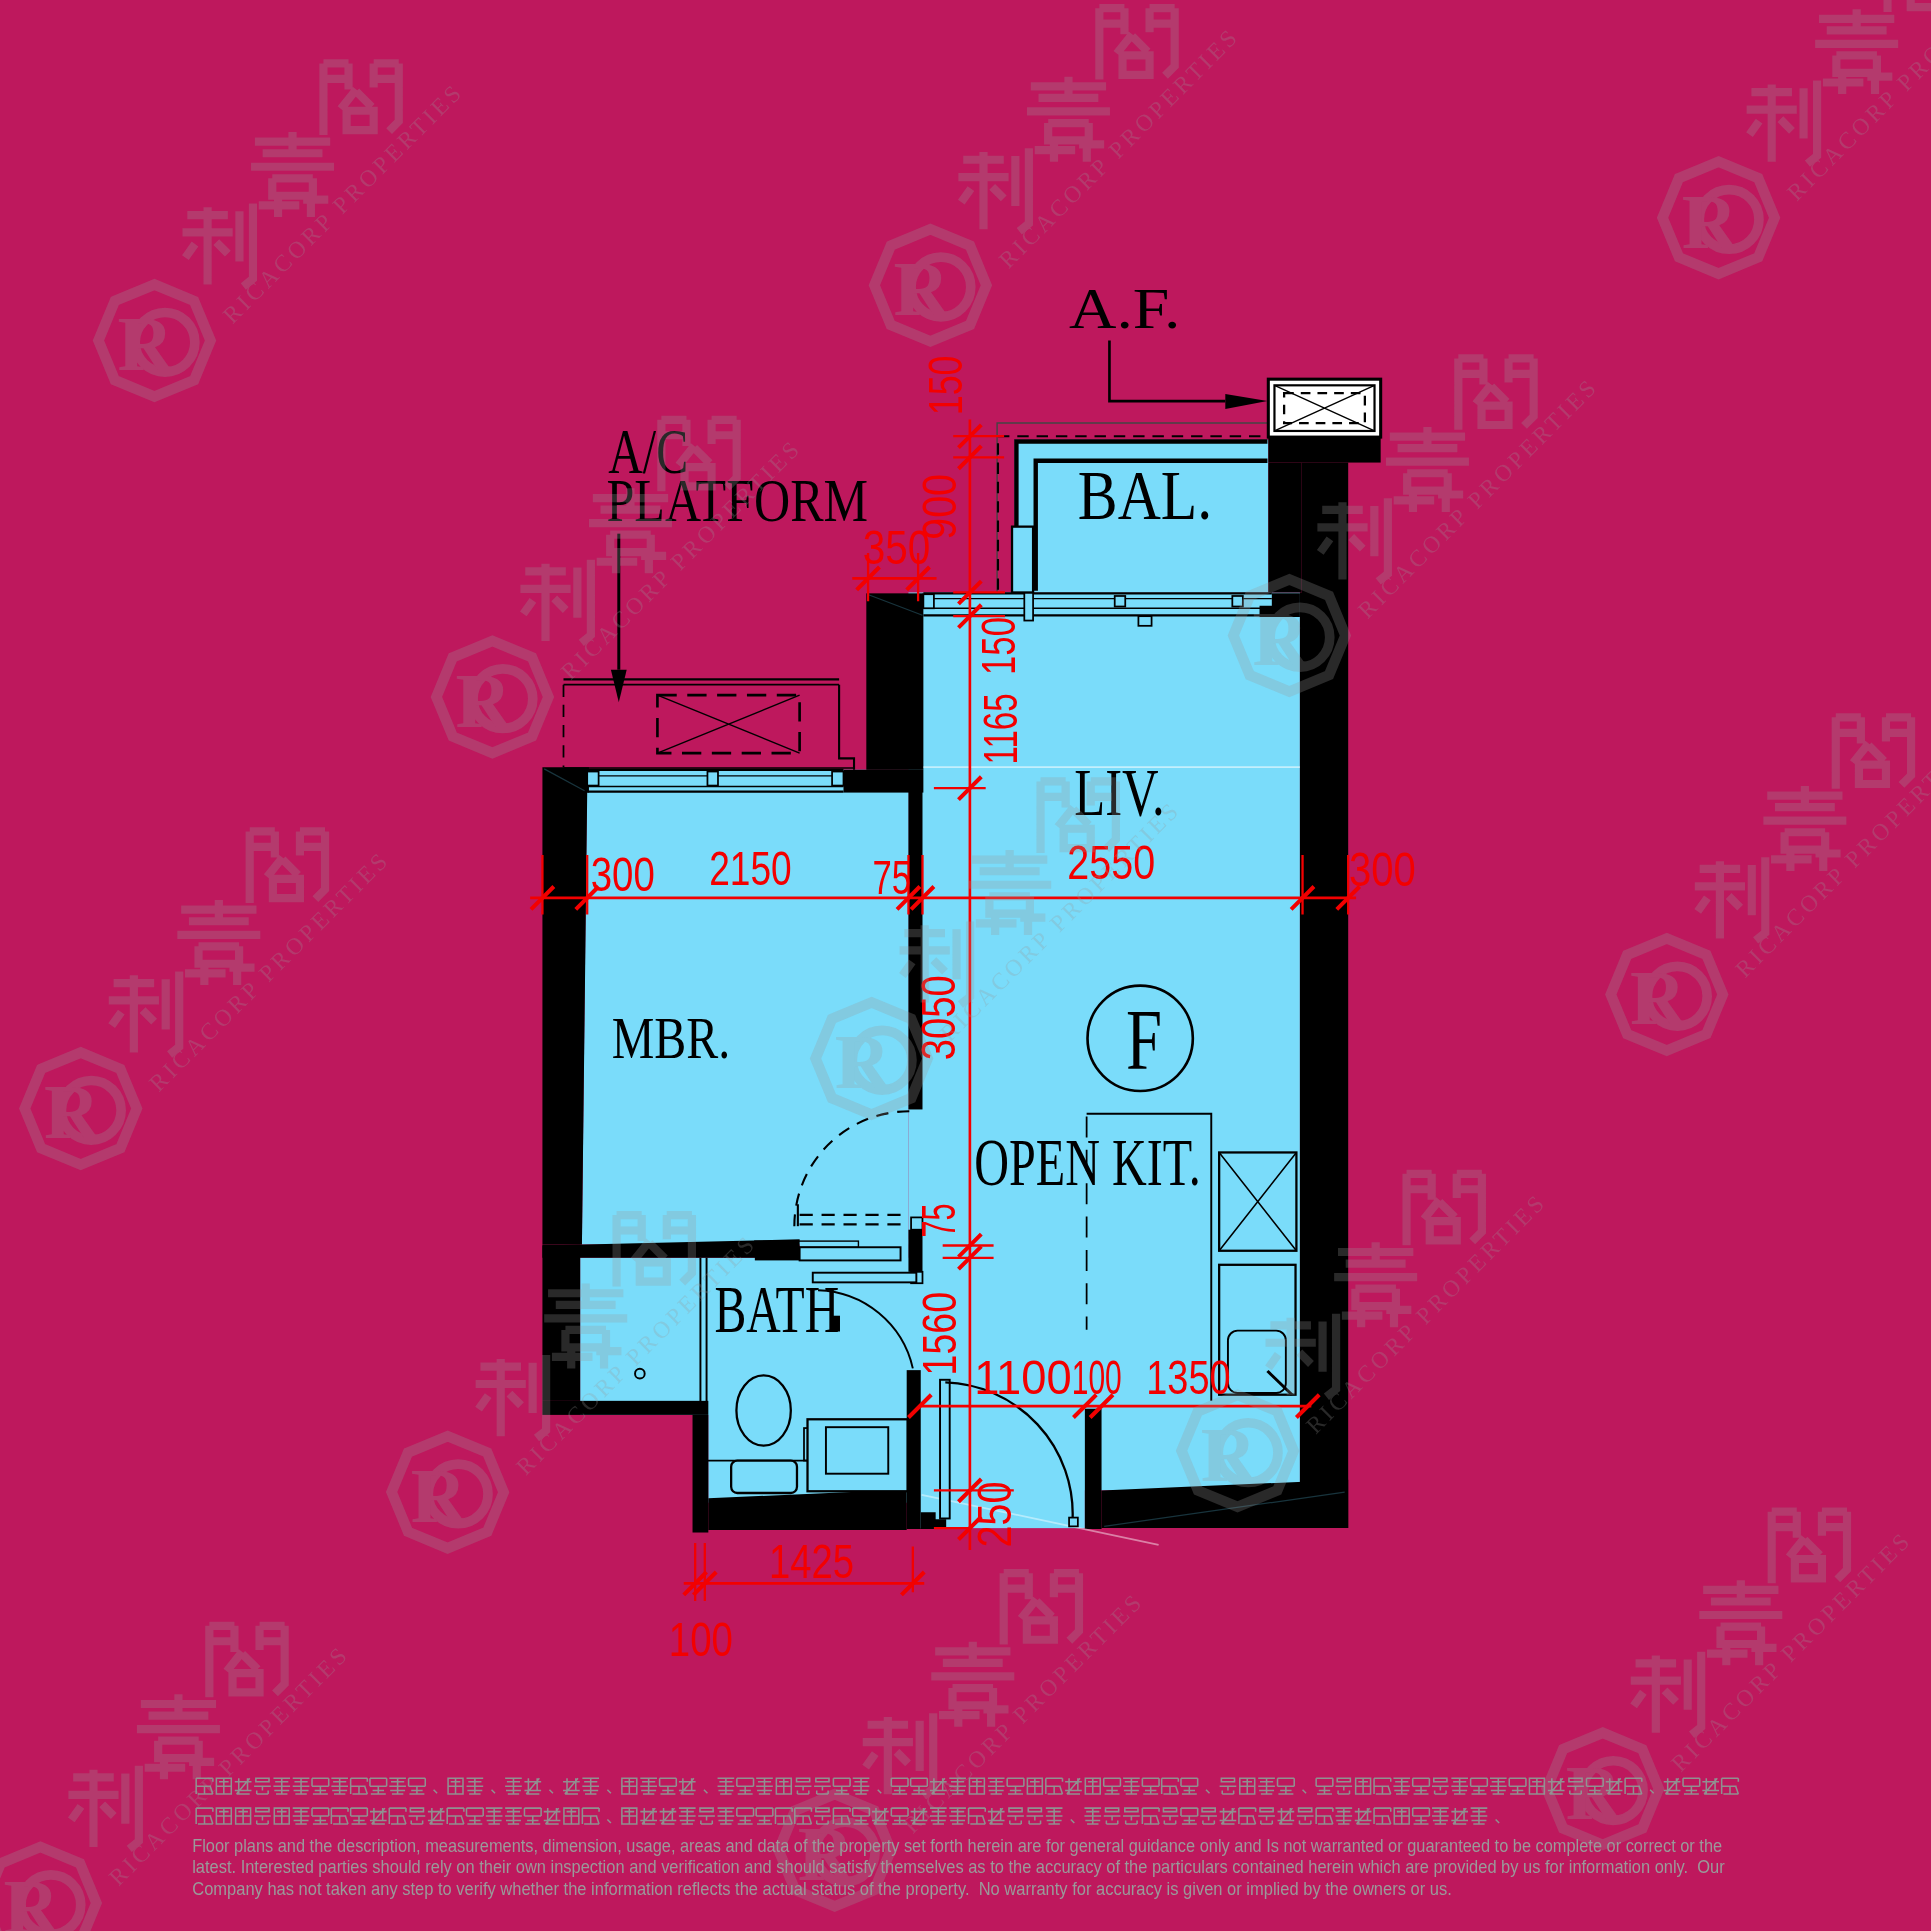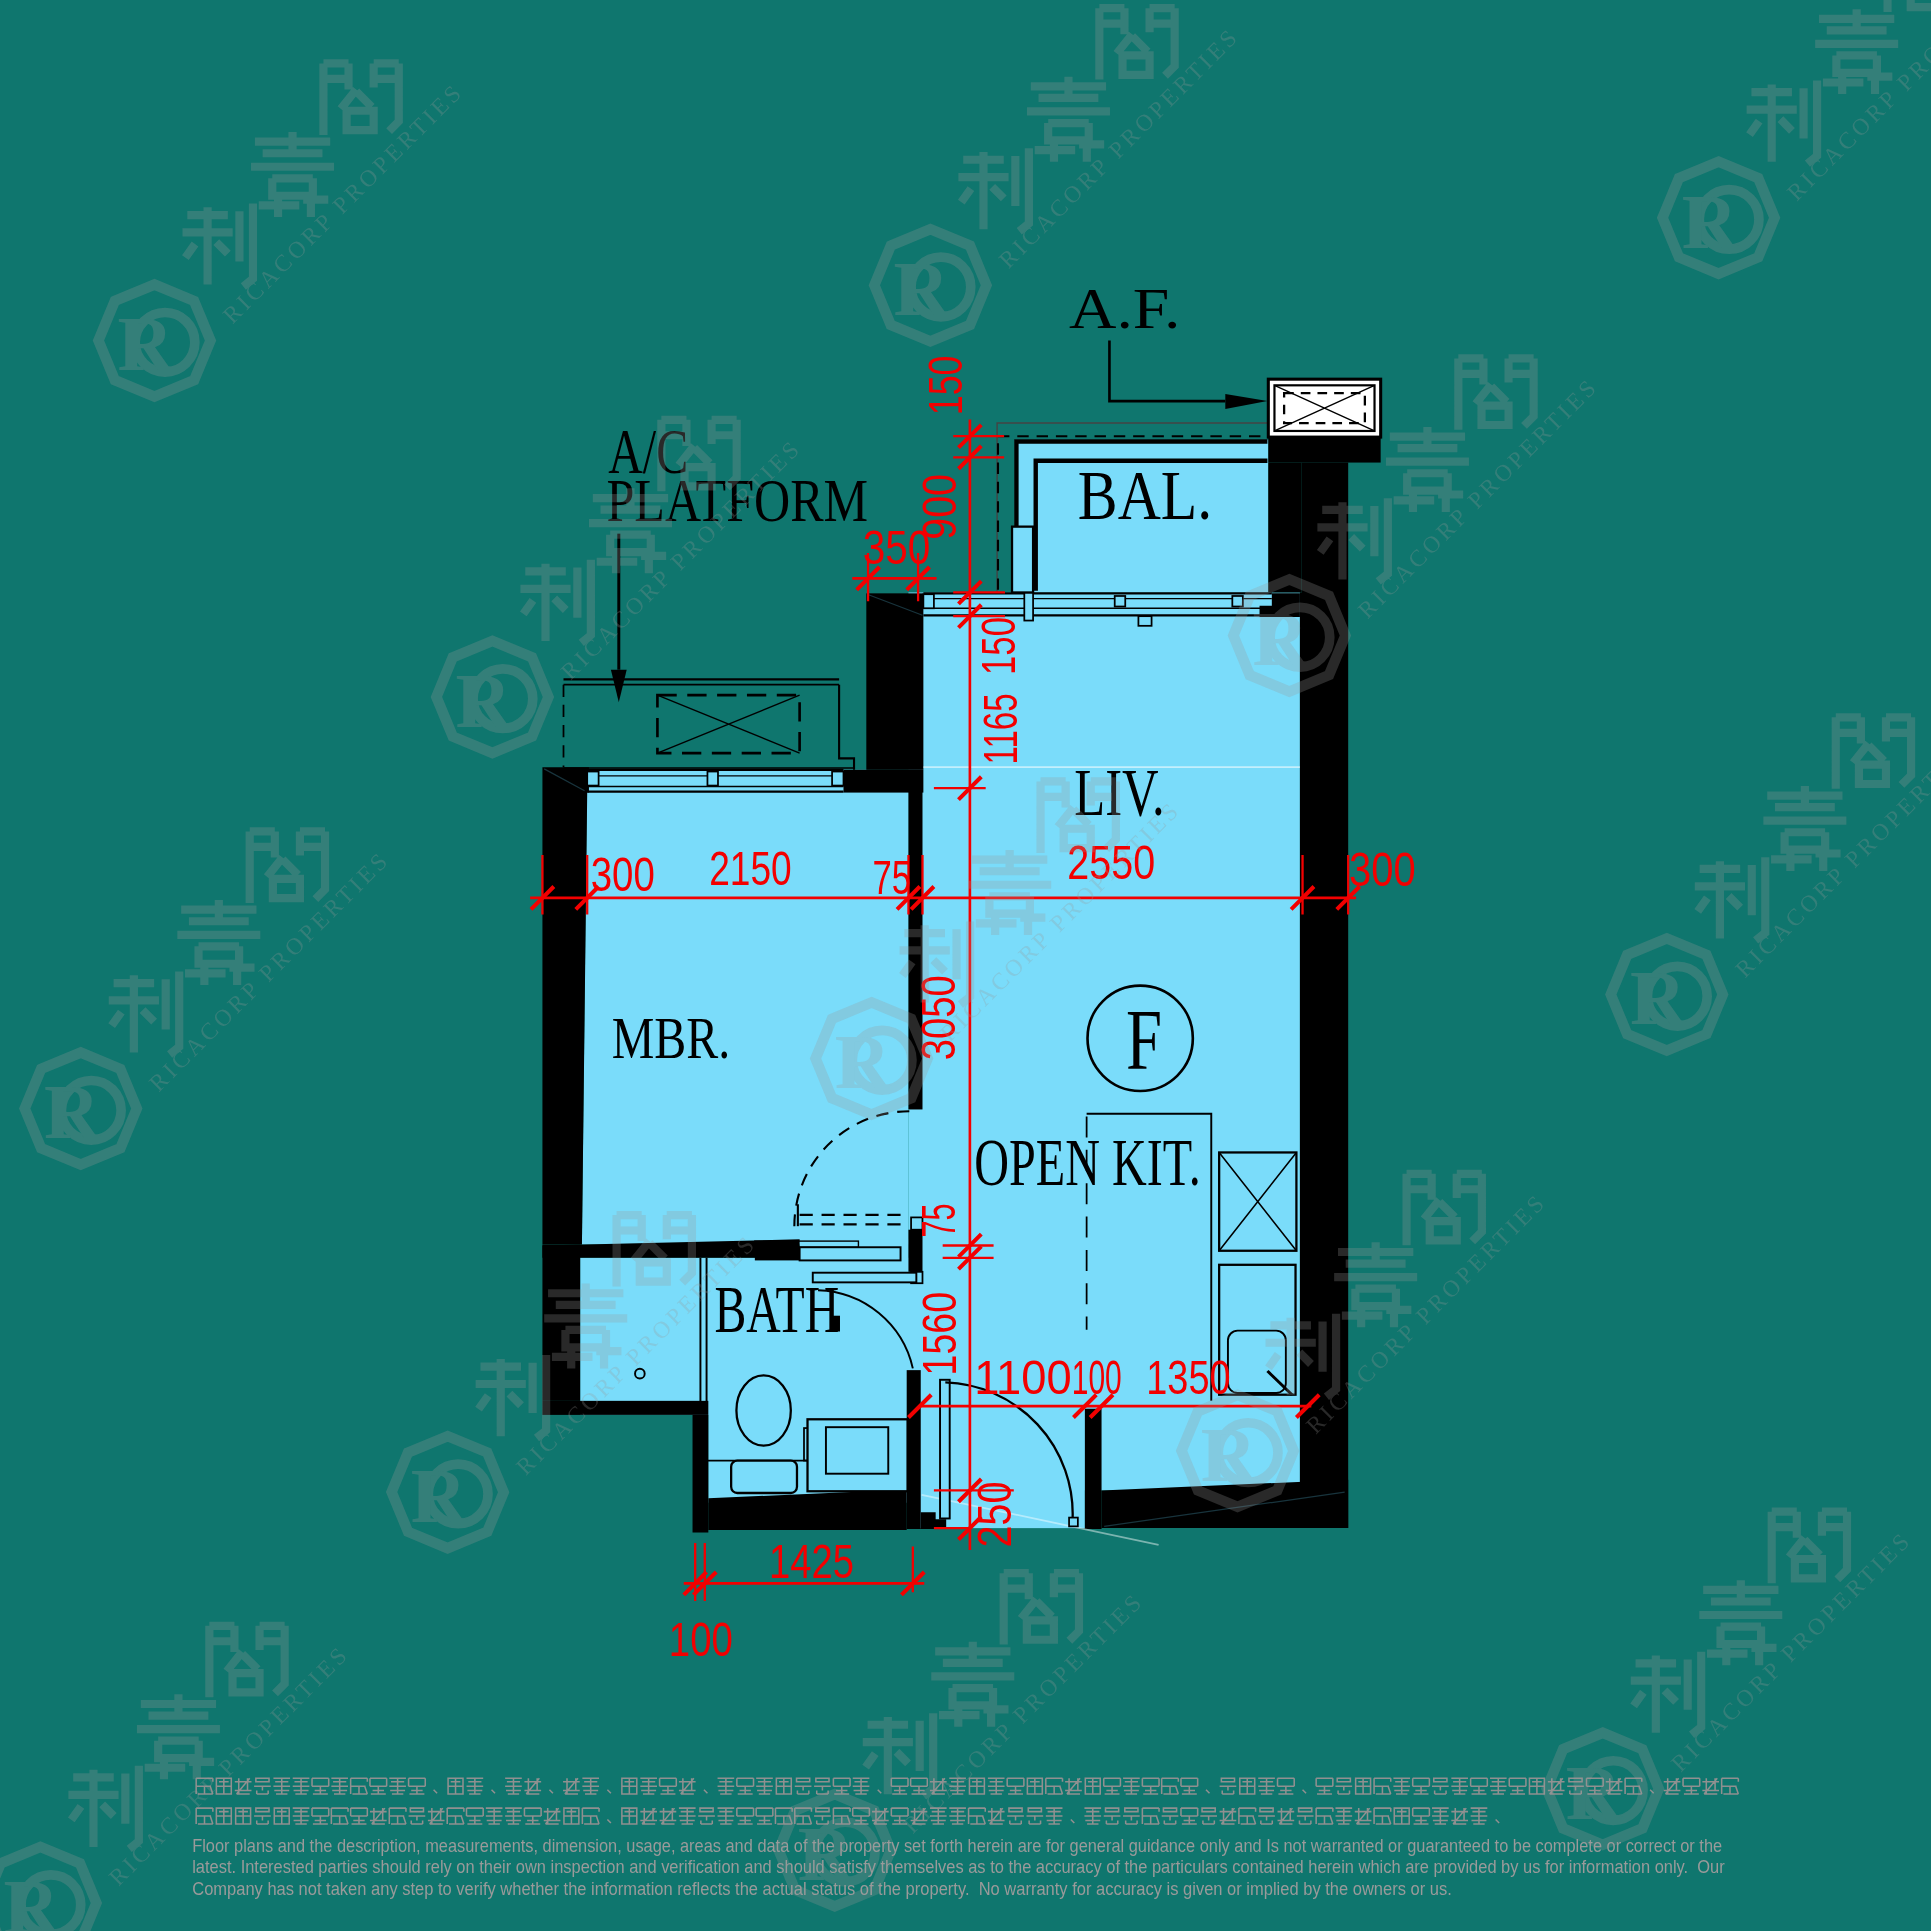--- a/index.html
+++ b/index.html
@@ -1,16 +1,16 @@
 <!DOCTYPE html>
 <html style="font-size:14px"><head>
 <meta charset="utf-8">
 <style>
 html,body{margin:0;padding:0;background:#fff;}
-#page{position:relative;width:1931px;height:1931px;background:#0f766e;overflow:hidden;}
+#page{position:relative;width:1931px;height:1931px;background:#be185d;overflow:hidden;}
 svg{display:block;}
 text{white-space:pre;}
 .rt{font-family:"Liberation Sans",sans-serif;fill:#f30000;font-size:54px;}
 .bt{font-family:"Liberation Serif",serif;fill:#000;}
 </style>
 </head>
 <body>
 <div id="page">
 <svg width="1931" height="1931" viewBox="0 0 2200 2200">
 <defs>

